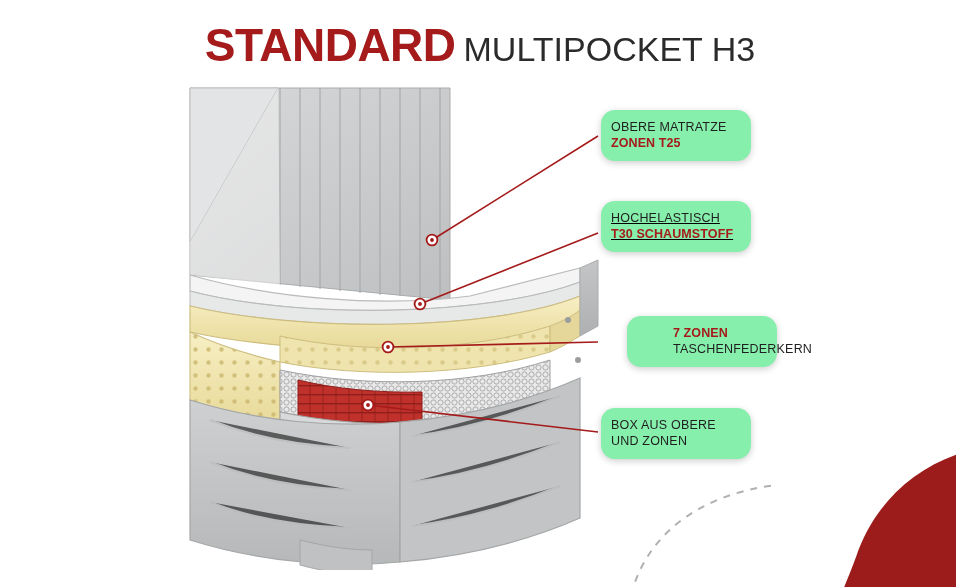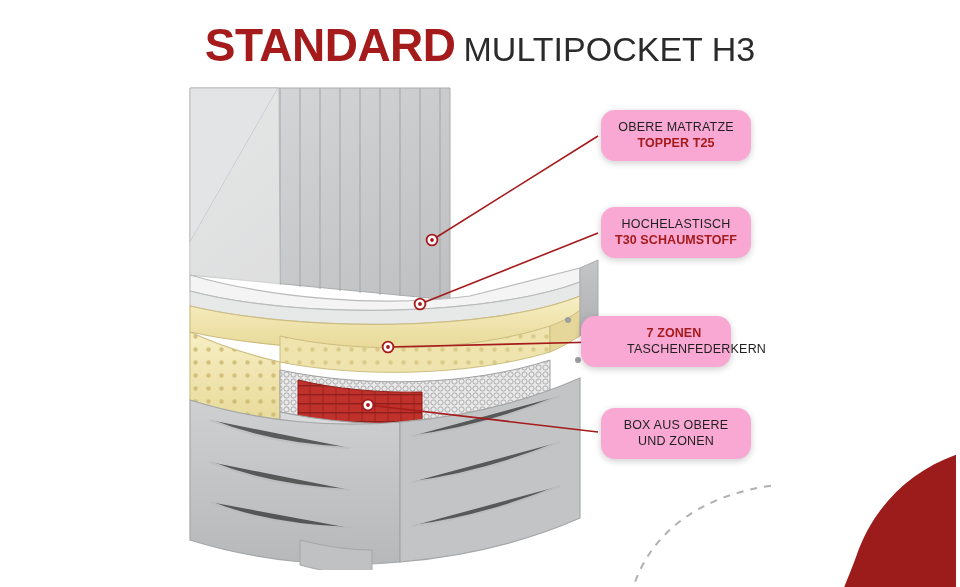--- a/index.html
+++ b/index.html
@@ -72,42 +72,41 @@
     left: 150px;
     top: 70px;
     width: 470px;
     height: 500px;
   }
 
   
   .callout {
     position: absolute;
     box-sizing: border-box;
-    background: #f9a8d4;
+    background: #86efac;
     border-radius: 14px;
     box-shadow: 0 2px 7px rgba(0,0,0,0.20);
-    text-align: center;
     padding: 9px 10px 10px 10px;
     width: 150px;
     line-height: 1.28;
   }
   .callout .line {
     display: block;
     font-size: 12.5px;
     color: #1f1f1f;
     letter-spacing: 0.2px;
   }
   .callout .line.bold-red {
     font-weight: bold;
     color: #a51a1a;
     letter-spacing: 0.1px;
   }
   #callout-1 { left: 601px; top: 110px; }
-  #callout-2 { left: 601px; top: 207px; }
-  #callout-3 { left: 581px; top: 316px; padding-left: 46px; }
+  #callout-2 { left: 601px; top: 201px; text-decoration: underline; }
+  #callout-3 { left: 627px; top: 316px; padding-left: 46px; }
   #callout-4 { left: 601px; top: 408px; }
 
   
   #leaders {
     position: absolute;
     left: 0;
     top: 0;
     width: 960px;
     height: 587px;
     pointer-events: none;
@@ -268,21 +267,21 @@
       <circle cx="420" cy="304" r="1.9" fill="#a51a1a"></circle>
       <circle cx="388" cy="347" r="5.4" fill="#ffffff" stroke="#a51a1a" stroke-width="1.8"></circle>
       <circle cx="388" cy="347" r="1.9" fill="#a51a1a"></circle>
       <circle cx="368" cy="405" r="5.4" fill="#ffffff" stroke="#a51a1a" stroke-width="1.8"></circle>
       <circle cx="368" cy="405" r="1.9" fill="#a51a1a"></circle>
     </g>
   </svg>
 
   <div class="callout" id="callout-1">
     <span class="line">OBERE MATRATZE</span>
-    <span class="line bold-red">TOPPER T25</span>
+    <span class="line bold-red">ZONEN T25</span>
   </div>
 
   <div class="callout" id="callout-2">
     <span class="line">HOCHELASTISCH</span>
     <span class="line bold-red">T30 SCHAUMSTOFF</span>
   </div>
 
   <div class="callout" id="callout-3">
     <span class="line bold-red">7 ZONEN</span>
     <span class="line">TASCHENFEDERKERN</span>

